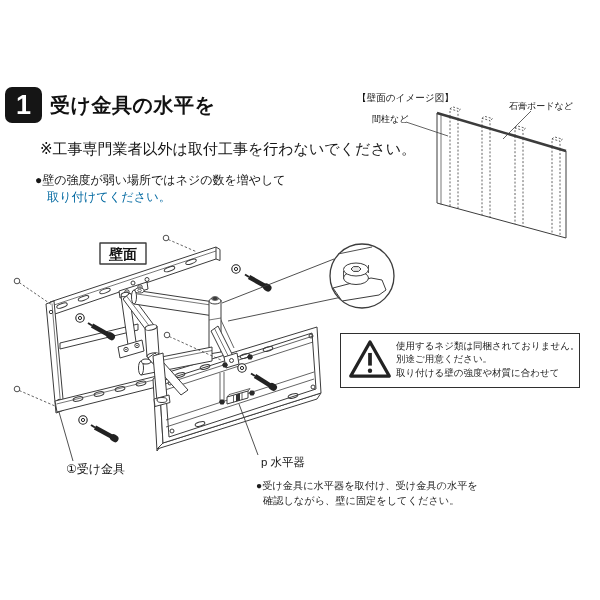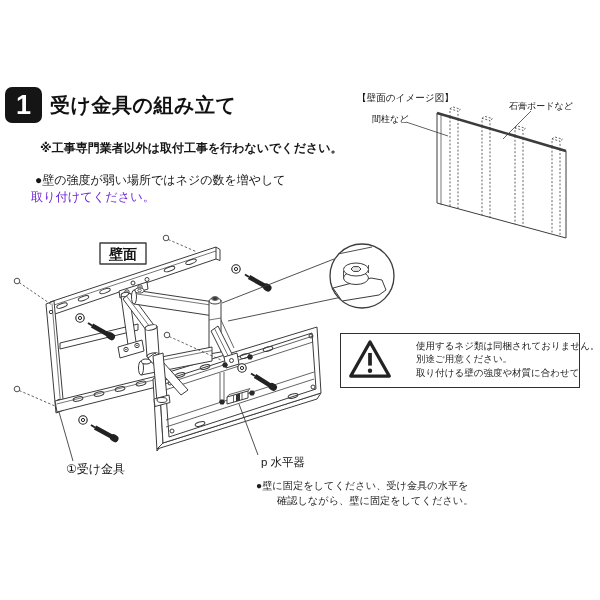--- a/index.html
+++ b/index.html
@@ -9,41 +9,41 @@
     font-family:"Liberation Sans","DejaVu Sans",sans-serif;
     color:#1c1c1c;
     -webkit-font-smoothing:antialiased;
   }
   .abs{position:absolute;}
   
   .badge{left:5px;top:87px;width:37px;height:36px;background:#151515;border-radius:7px;
          display:flex;align-items:center;justify-content:center;}
   .badge span{color:#fff;font-size:27px;font-weight:bold;line-height:1;}
   .title{left:50px;top:92px;font-size:20px;font-weight:bold;letter-spacing:0.5px;color:#111;}
-  .caution{left:40px;top:140px;font-size:12px;color:#161616;font-weight:bold;}
+  .caution{left:40px;top:140px;font-size:15px;color:#161616;}
   .wallnote1{left:35px;top:172px;font-size:12px;color:#161616;}
-  .wallnote2{left:31px;top:189px;font-size:12.2px;color:#6d28d9;}
+  .wallnote2{left:47px;top:189px;font-size:12.2px;color:#0369a1;}
   
   .warnbox{left:340px;top:333px;width:238px;height:53px;border:1.5px solid #2f2f2f;background:#fff;
-           display:flex;align-items:flex-start;gap:20px;}
+           display:flex;align-items:flex-start;}
   .warnbox .tri{margin:5px 4px 0 7px;flex:0 0 auto;}
   .warntext{margin-top:5px;font-size:9.5px;line-height:13.4px;color:#1d1d1d;white-space:nowrap;}
   
   .footnote{left:256px;top:479px;font-size:10.2px;line-height:14.5px;color:#1d1d1d;white-space:nowrap;}
-  .footnote .l2{margin-left:21px;}
+  .footnote .l2{margin-left:7px;}
   svg{display:block;}
   svg text{font-family:"Liberation Sans","DejaVu Sans",sans-serif;fill:#141414;}
 </style>
 </head>
 <body>
 
 <div class="abs badge">
   <span>1</span>
 </div>
-<div class="abs title">受け金具の組み立て</div>
+<div class="abs title">受け金具の水平を</div>
 <div class="abs caution">※工事専門業者以外は取付工事を行わないでください。</div>
 <div class="abs wallnote1">●壁の強度が弱い場所ではネジの数を増やして</div>
 <div class="abs wallnote2">取り付けてください。</div>
 
 <svg class="abs" style="left:350px;top:85px;" width="245" height="160" viewBox="350 85 245 160">
   <g stroke="#3c3c3c" fill="none" stroke-width="1">
 
     <g>
       <path d="M437,113 L566,151 L566,238 L437,203 Z" fill="#ffffff" stroke="#3c3c3c"></path>
       <path d="M437,113 L566,151" stroke-width="2.6"></path>
@@ -255,15 +255,15 @@
     <circle cx="20" cy="28.7" r="2" fill="#222"></circle>
   </svg>
   <div class="warntext">
     <div>使用するネジ類は同梱されておりません。</div>
     <div>別途ご用意ください。</div>
     <div>取り付ける壁の強度や材質に合わせて</div>
   </div>
 </div>
 
 <div class="abs footnote">
-  <div>●壁に固定をしてください、受け金具の水平を</div>
+  <div>●受け金具に水平器を取付け、受け金具の水平を</div>
   <div class="l2">確認しながら、壁に固定をしてください。</div>
 </div>
 
 </body></html>

